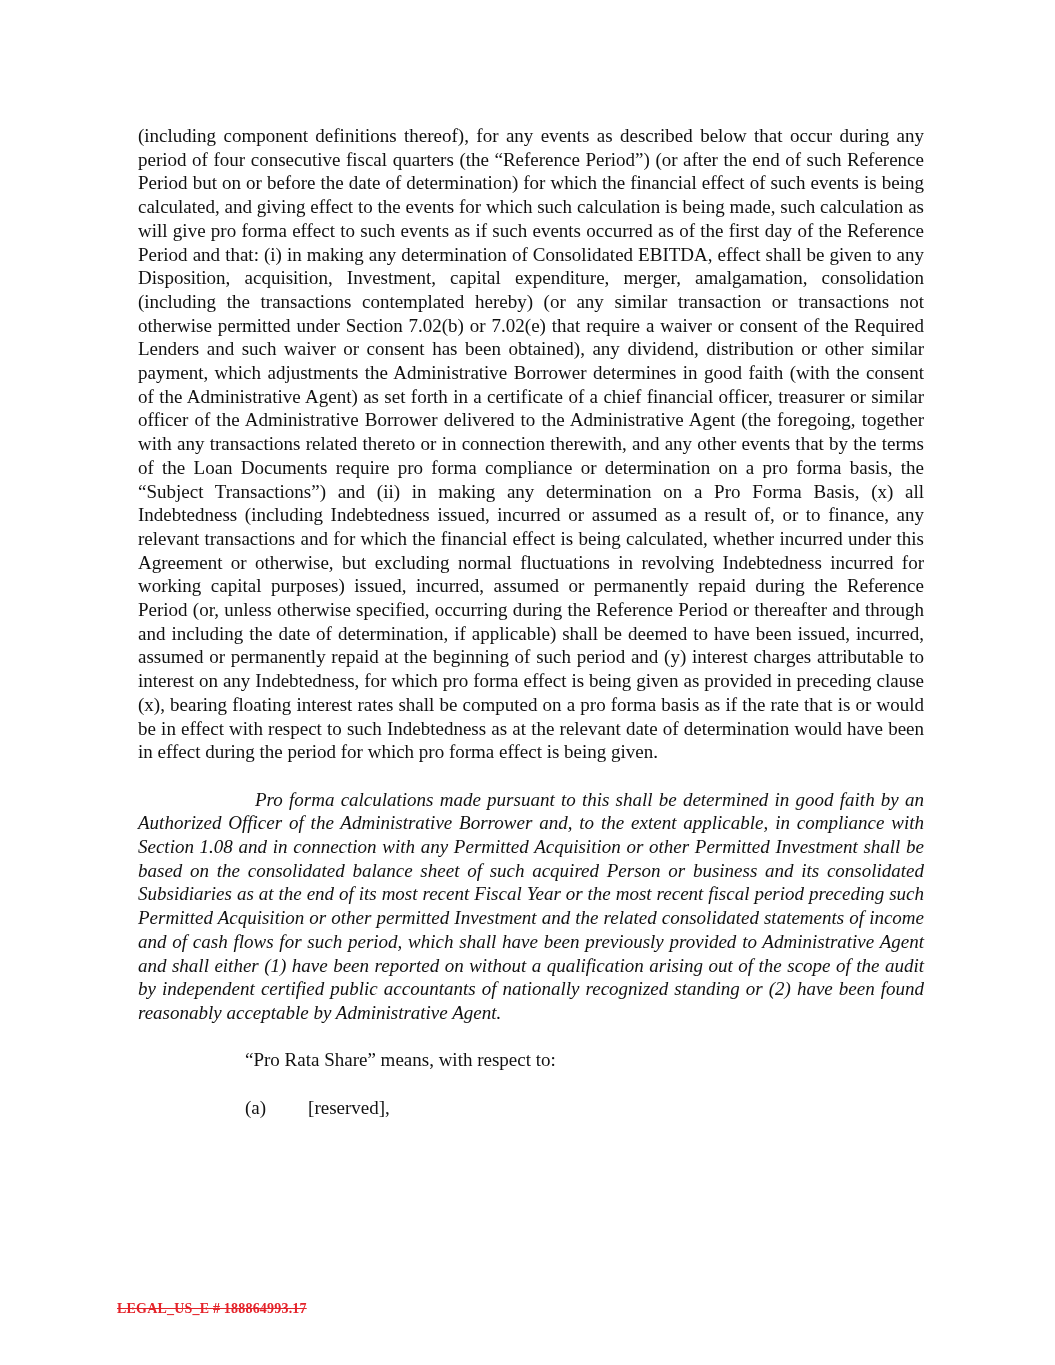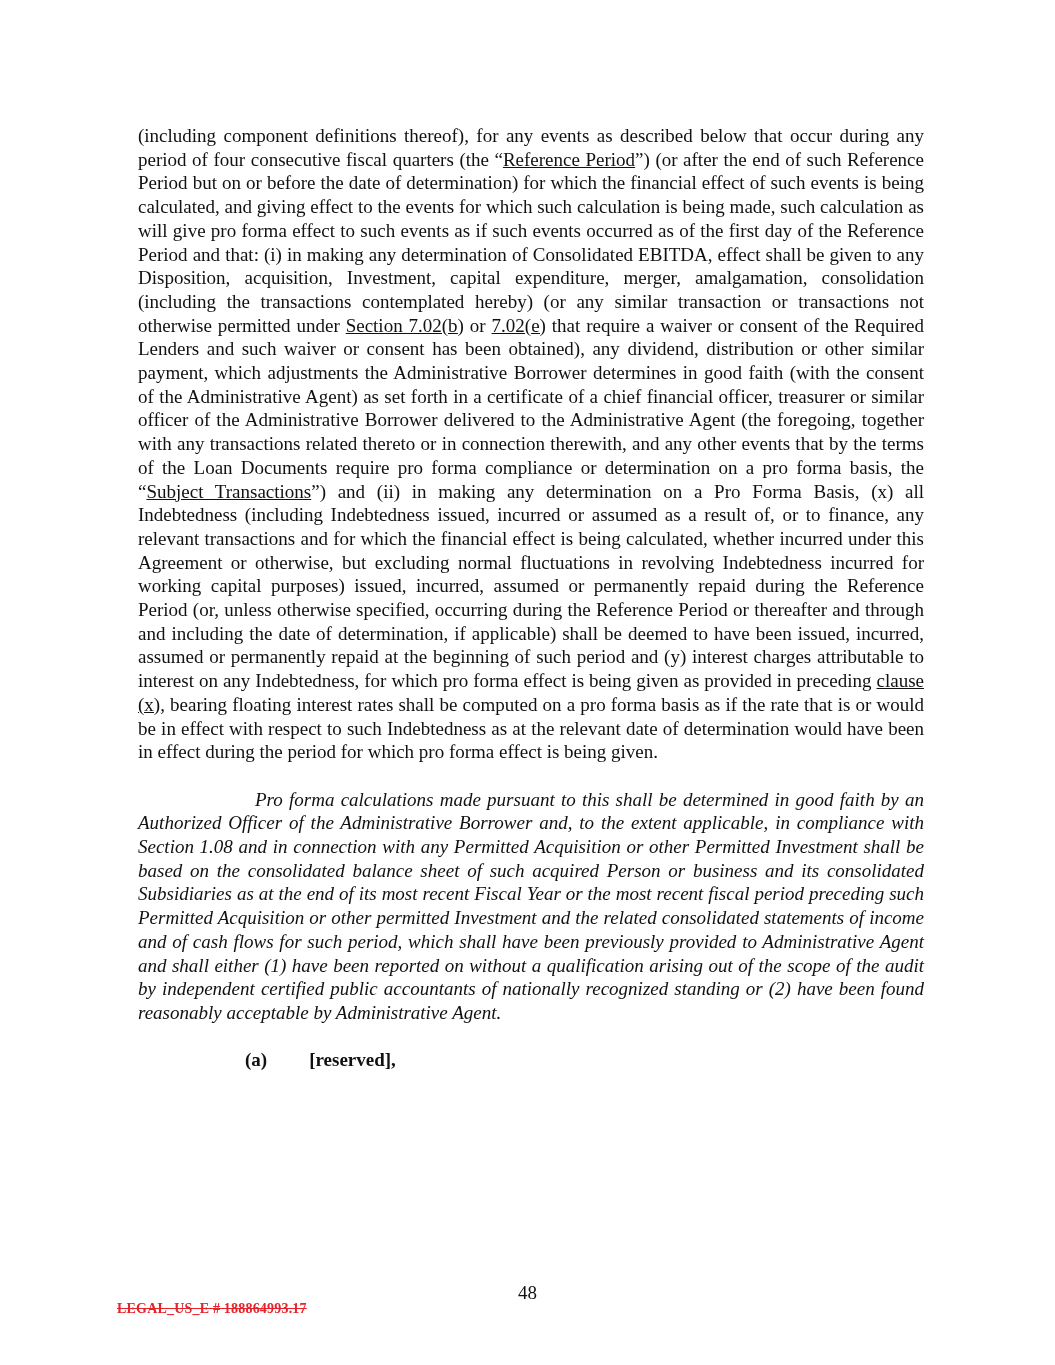--- a/index.html
+++ b/index.html
@@ -24,26 +24,25 @@
   }
   .para {
     margin: 0 0 23.7px 0;
     font-size: 19px;
     line-height: 23.7px;
     text-align: justify;
     color: #111111;
   }
   .para.last {
     margin-bottom: 0;
-    font-weight: bold;
   }
   .indent-1 { text-indent: 117px; font-style: italic; }
   .indent-2 { text-indent: 107px; }
   .hanging { margin-left: 107px; text-align: left; }
-  .u { text-decoration: underline; }
+  .u { }
   .tab-gap {
     display: inline-block;
     width: 42px;
   }
   .page-number {
     position: absolute;
     top: 1281px;
     left: 0;
     width: 1055px;
     text-align: center;
@@ -66,22 +65,22 @@
 <body>
 
 <div class="page">
 
   <div class="content">
 
     <p class="para"><span>(including component definitions thereof), for any events as described below that occur during any period of four consecutive fiscal quarters (the “</span><span class="u">Reference Period</span><span>”) (or after the end of such Reference Period but on or before the date of determination) for which the financial effect of such events is being calculated, and giving effect to the events for which such calculation is being made, such calculation as will give pro forma effect to such events as if such events occurred as of the first day of the Reference Period and that: (i) in making any determination of Consolidated EBITDA, effect shall be given to any Disposition, acquisition, Investment, capital expenditure, merger, amalgamation, consolidation (including the transactions contemplated hereby) (or any similar transaction or transactions not otherwise permitted under </span><span class="u">Section 7.02(b)</span><span> or </span><span class="u">7.02(e)</span><span> that require a waiver or consent of the Required Lenders and such waiver or consent has been obtained), any dividend, distribution or other similar payment, which adjustments the Administrative Borrower determines in good faith (with the consent of the Administrative Agent) as set forth in a certificate of a chief financial officer, treasurer or similar officer of the Administrative Borrower delivered to the Administrative Agent (the foregoing, together with any transactions related thereto or in connection therewith, and any other events that by the terms of the Loan Documents require pro forma compliance or determination on a pro forma basis, the “</span><span class="u">Subject Transactions</span><span>”) and (ii) in making any determination on a Pro Forma Basis, (x) all Indebtedness (including Indebtedness issued, incurred or assumed as a result of, or to finance, any relevant transactions and for which the financial effect is being calculated, whether incurred under this Agreement or otherwise, but excluding normal fluctuations in revolving Indebtedness incurred for working capital purposes) issued, incurred, assumed or permanently repaid during the Reference Period (or, unless otherwise specified, occurring during the Reference Period or thereafter and through and including the date of determination, if applicable) shall be deemed to have been issued, incurred, assumed or permanently repaid at the beginning of such period and (y) interest charges attributable to  interest on any Indebtedness, for which pro forma effect is being given as provided in preceding </span><span class="u">clause (x)</span><span>, bearing floating interest rates shall be computed on a pro forma basis as if the rate that is or would be in effect with respect to such Indebtedness as at the relevant date of determination would have been in effect during the period for which pro forma effect is being given.</span></p>
 
     <p class="para indent-1"><span>Pro forma calculations made pursuant to this shall be determined in good faith by an Authorized Officer of the Administrative Borrower and, to the extent applicable, in compliance with Section 1.08 and in connection with any Permitted Acquisition or other Permitted Investment shall be based on the consolidated balance sheet of such acquired Person or business and its consolidated Subsidiaries as at the end of its most recent Fiscal Year or the most recent fiscal period preceding such Permitted Acquisition or other permitted Investment and the related consolidated statements of income and of cash flows for such period, which shall have been previously provided to Administrative Agent and shall either (1) have been reported on without a qualification arising out of the scope of the audit by independent certified public accountants of nationally recognized standing or (2) have been found reasonably acceptable by Administrative Agent.</span></p>
 
+    <p class="para indent-2"><span>“</span><span class="u">Pro Rata Share</span><span>” means, with respect to:</span></p>
 
     <p class="para hanging last"><span>(a)</span><span class="tab-gap"></span><span>[reserved],</span></p>
 
   </div>
 
-  <div class="page-number">48</div>
 
   <div class="doc-id">LEGAL_US_E # 188864993.17</div>
 
 </div>
 
 </body></html>

